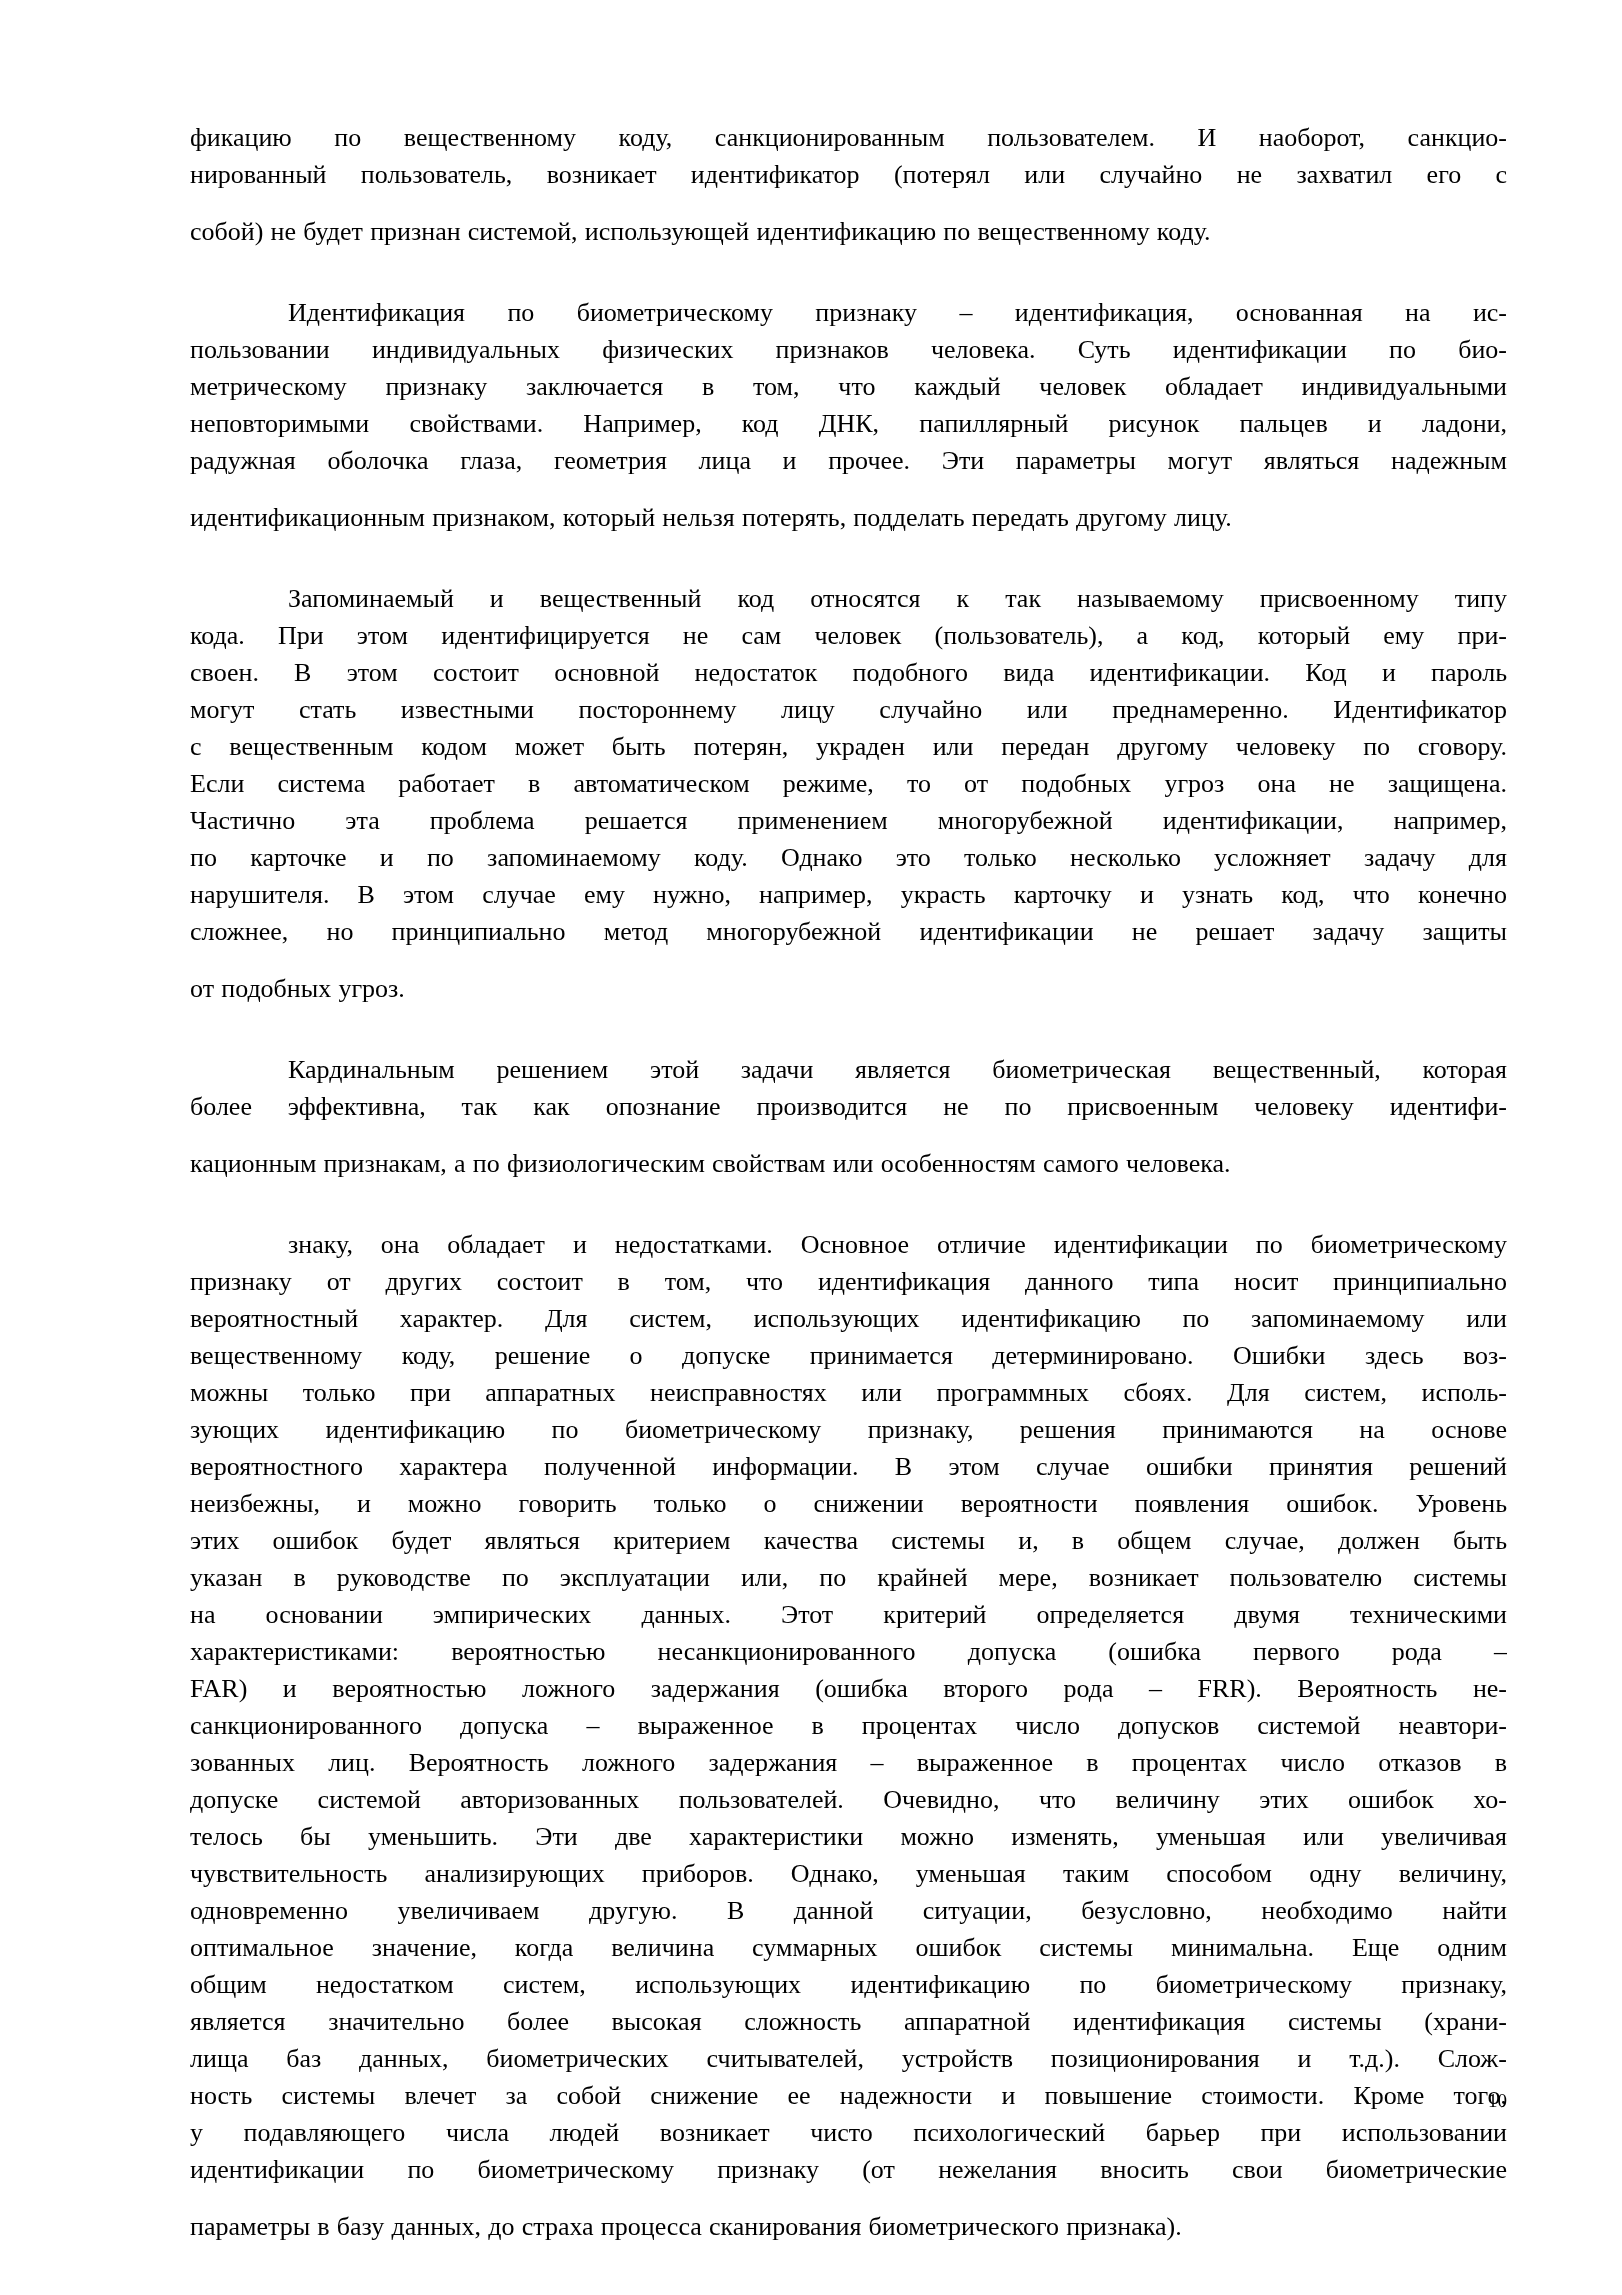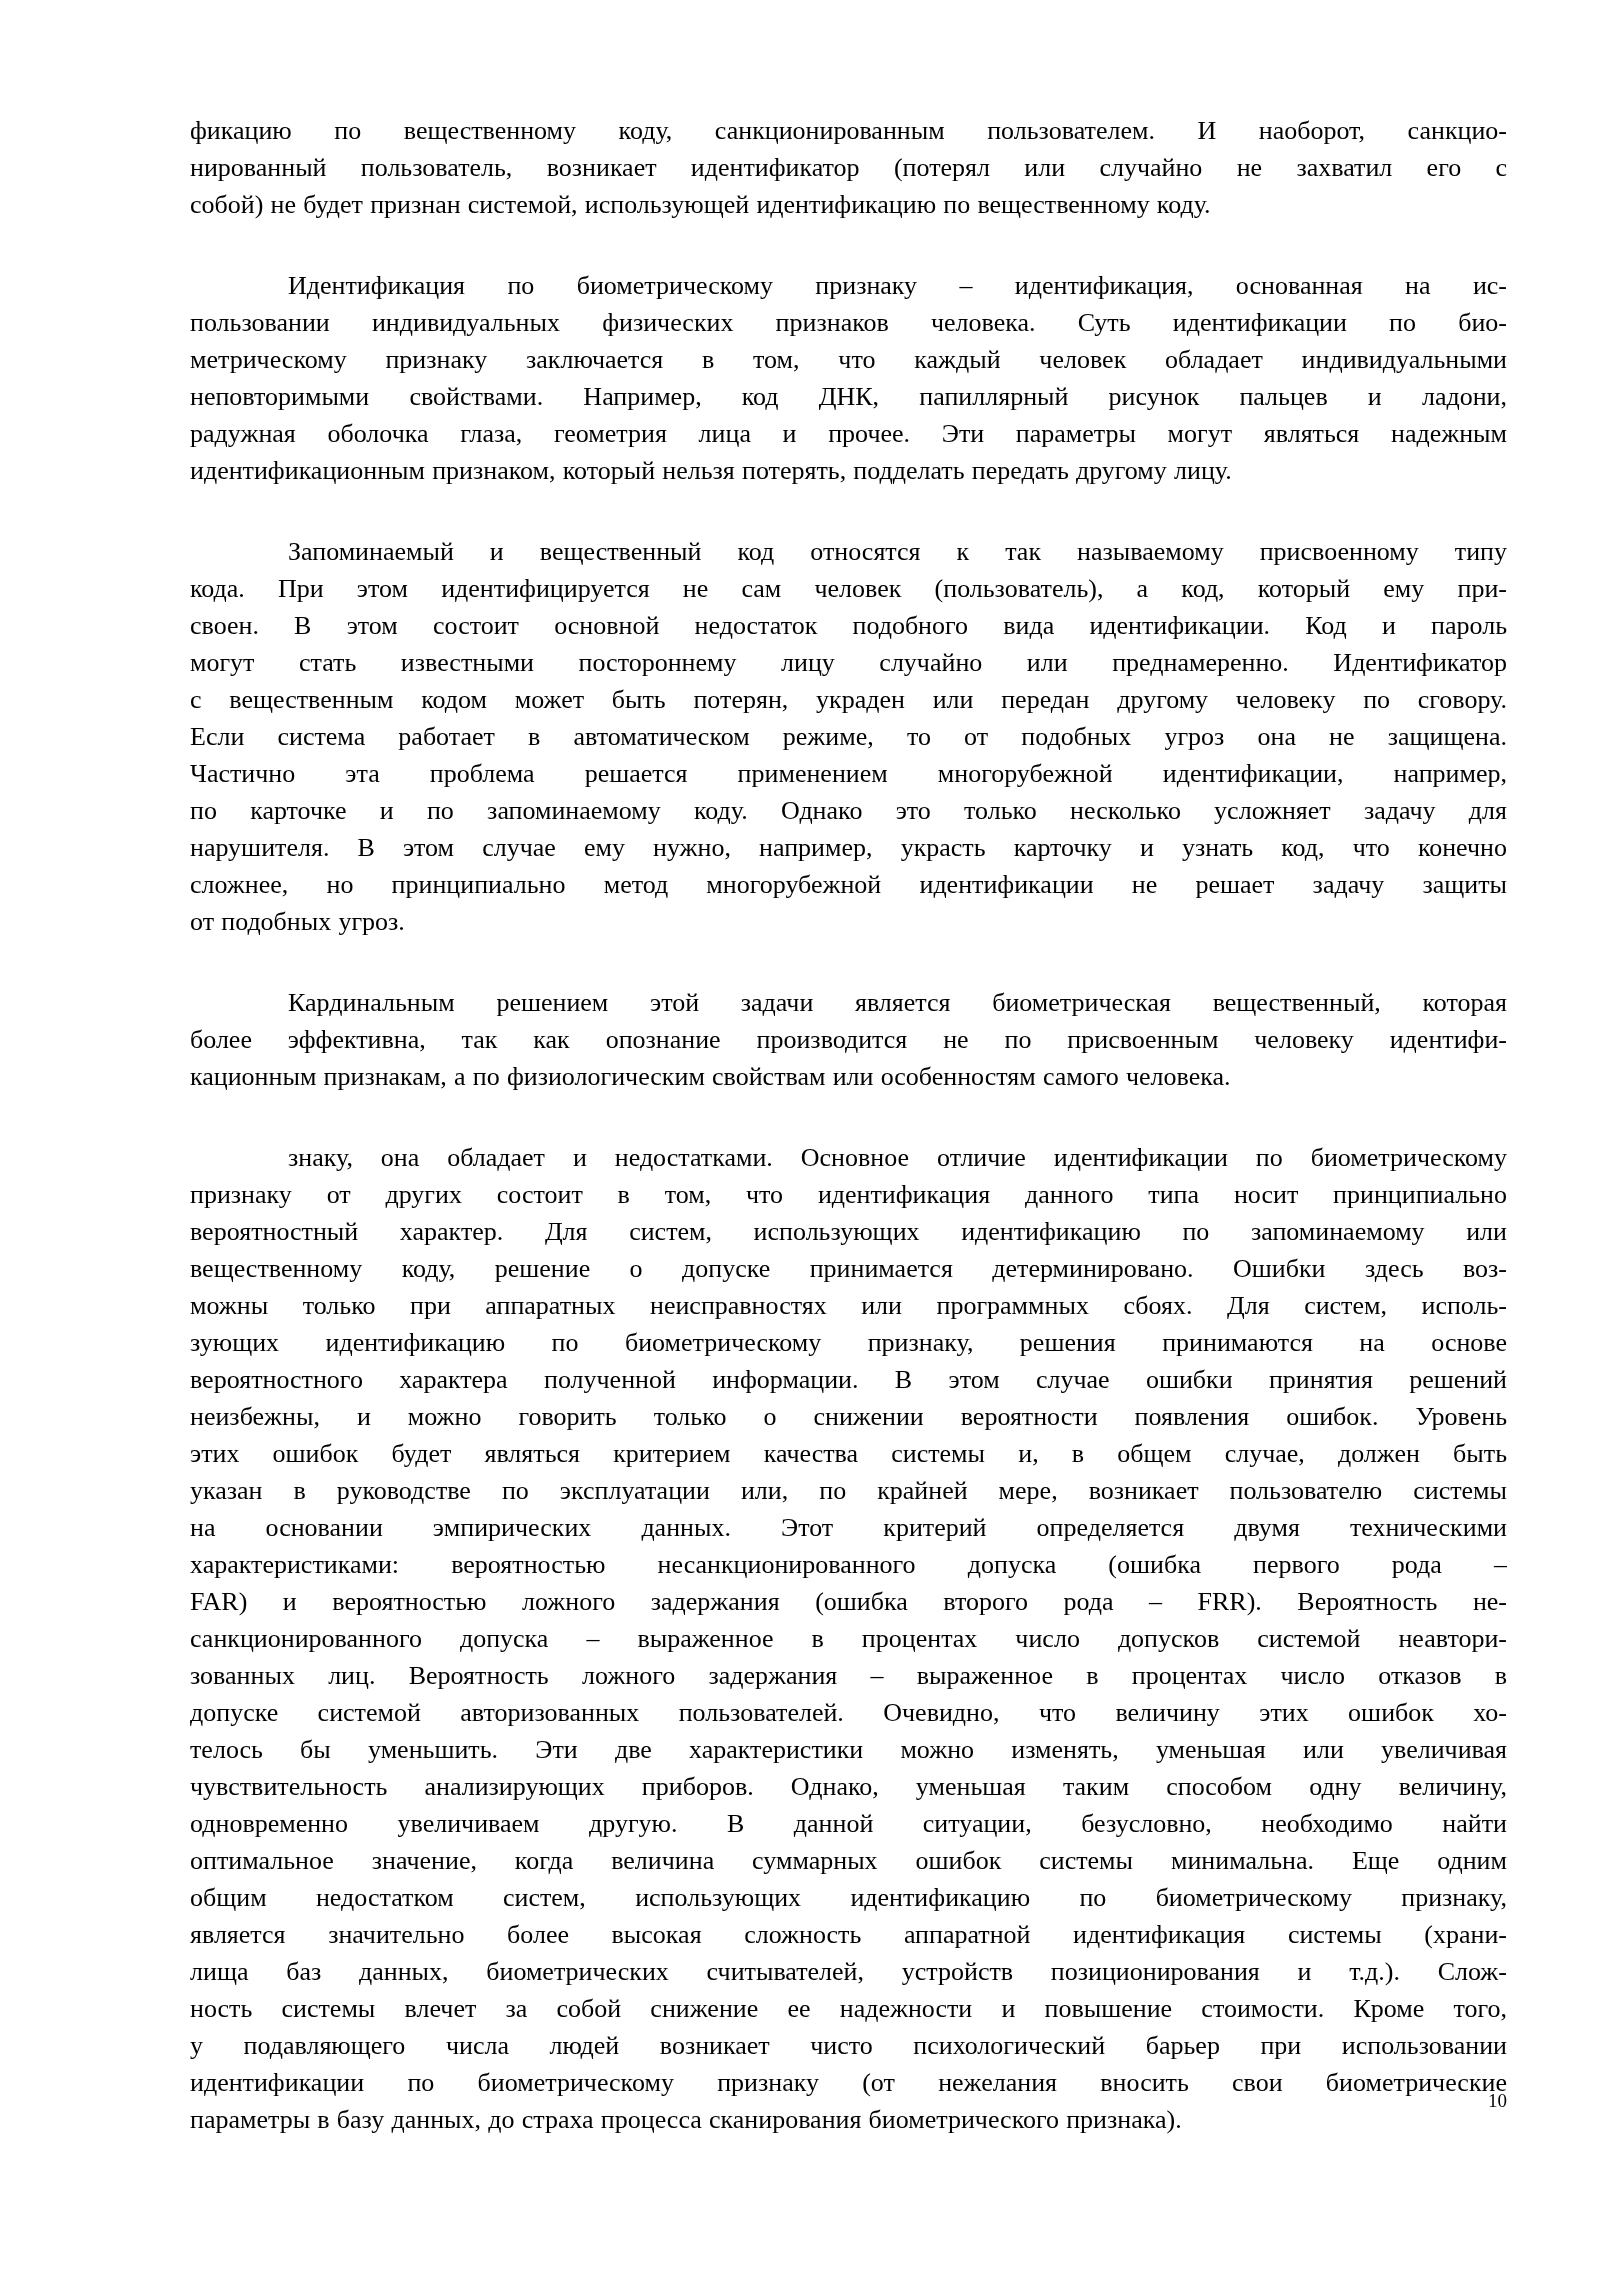--- a/index.html
+++ b/index.html
@@ -12,21 +12,21 @@
     width: 1623px;
     height: 2295px;
     background: #ffffff;
     font-family: "Liberation Serif", "DejaVu Serif", serif;
     color: #000000;
     overflow: hidden;
   }
   .text-block {
     position: absolute;
     left: 190px;
-    top: 112px;
+    top: 119px;
     width: 1317px;
   }
   .paragraph {
     margin: 0;
     padding: 0;
   }
   .line {
     font-size: 26px;
     line-height: 37px;
     height: 37px;
@@ -34,20 +34,21 @@
     text-align-last: justify;
     word-spacing: 0.7px;
     overflow: hidden;
   }
   .paragraph.indent .line:first-child {
     text-indent: 98px;
     margin-top: 44px;
   }
   .line.para-last {
     text-align-last: left;
+    margin-top: 20px;
   }
   .page-number {
     position: absolute;
     left: 190px;
     top: 2082px;
     width: 1317px;
     text-align: right;
     font-size: 19px;
     line-height: 37px;
   }

